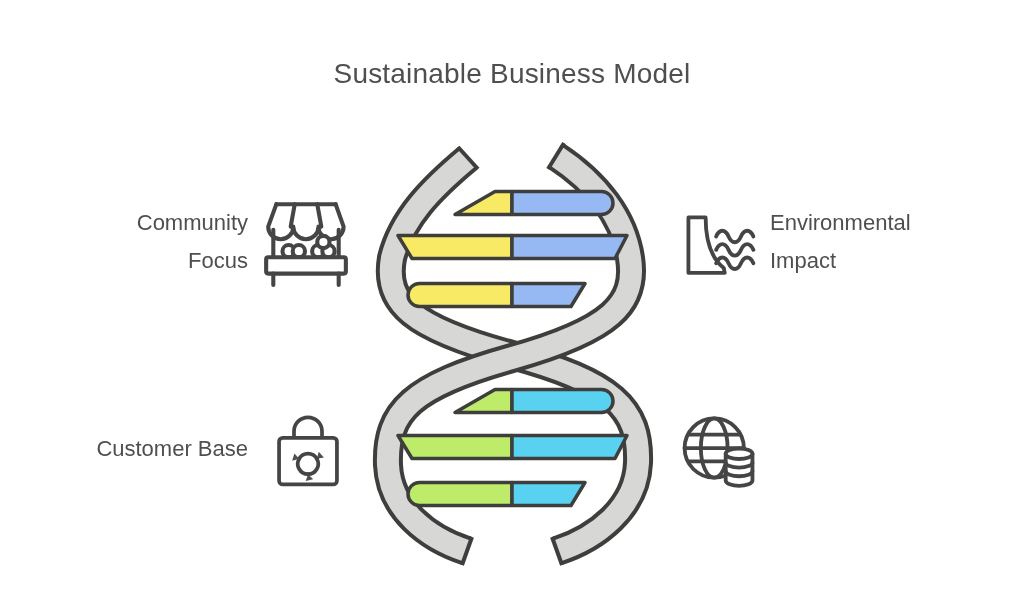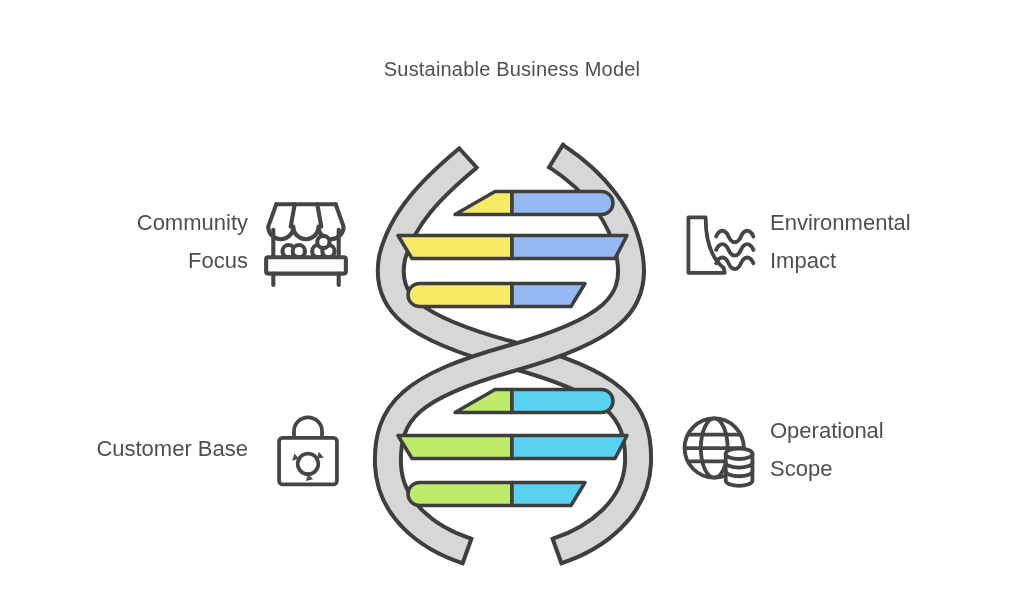--- a/index.html
+++ b/index.html
@@ -2,21 +2,21 @@
 <html style="--text-color: #4F4F4F; --icon-stroke: #454545;"><head>
 <meta charset="utf-8">
 <style>
   html,body{margin:0;padding:0;background:#fff;}
   .canvas{
     position:relative;width:1024px;height:614px;background:#fff;overflow:hidden;
     font-family:"Liberation Sans","DejaVu Sans",sans-serif;color:var(--text-color,#4f4f4f);
   }
   .title{
     position:absolute;top:58px;left:0;width:100%;margin:0;text-align:center;
-    font-size:20px;font-weight:400;letter-spacing:.2px;
+    font-size:28px;font-weight:400;letter-spacing:.2px;
   }
   .label{
     position:absolute;font-size:22px;line-height:38px;white-space:pre-line;
   }
   .label.align-right{text-align:right;}
   .icon{position:absolute;}
   .icon svg{display:block;stroke:var(--icon-stroke,#454545);}
   .helix{position:absolute;left:372px;top:143px;width:280px;height:420px;}
   .helix svg{overflow:visible;display:block;}
 
@@ -85,22 +85,20 @@
   <div class="icon ico-operational">
     <svg width="86" height="90" viewBox="0 0 90 90" fill="none" stroke="currentColor" stroke-width="4" stroke-linecap="round" stroke-linejoin="round">
       <circle cx="40" cy="44" r="31"></circle>
       <ellipse cx="40" cy="44" rx="14" ry="31"></ellipse>
       <path d="M13,30 H67 M9,44 H71 M13,58 H67"></path>
       <path d="M52,50 v28 a14,5.5 0 0 0 28,0 v-28" fill="#fff"></path>
       <path d="M52,59 a14,5.5 0 0 0 28,0 M52,68 a14,5.5 0 0 0 28,0"></path>
       <ellipse cx="66" cy="50" rx="14" ry="5.5" fill="#fff"></ellipse>
     </svg>
   </div>
-  <div class="label lbl-operational">Operational
-Scope</div>
 
   <div class="helix">
     <svg width="280" height="420" viewBox="0 0 280 420" fill="none">
 
       <g>
         <path d="M96,15 C60,45 30,75 20,115 C12,160 40,185 140,212 C240,239 268,265 266,320 C264,365 225,395 185,408" stroke-width="30" fill="none" stroke="#3E3E3C"></path>
         <path d="M96,15 C60,45 30,75 20,115 C12,160 40,185 140,212 C240,239 268,265 266,320 C264,365 225,395 185,408" stroke-width="22" fill="none" stroke="#D7D7D5"></path>
       </g>
 
       <g>

